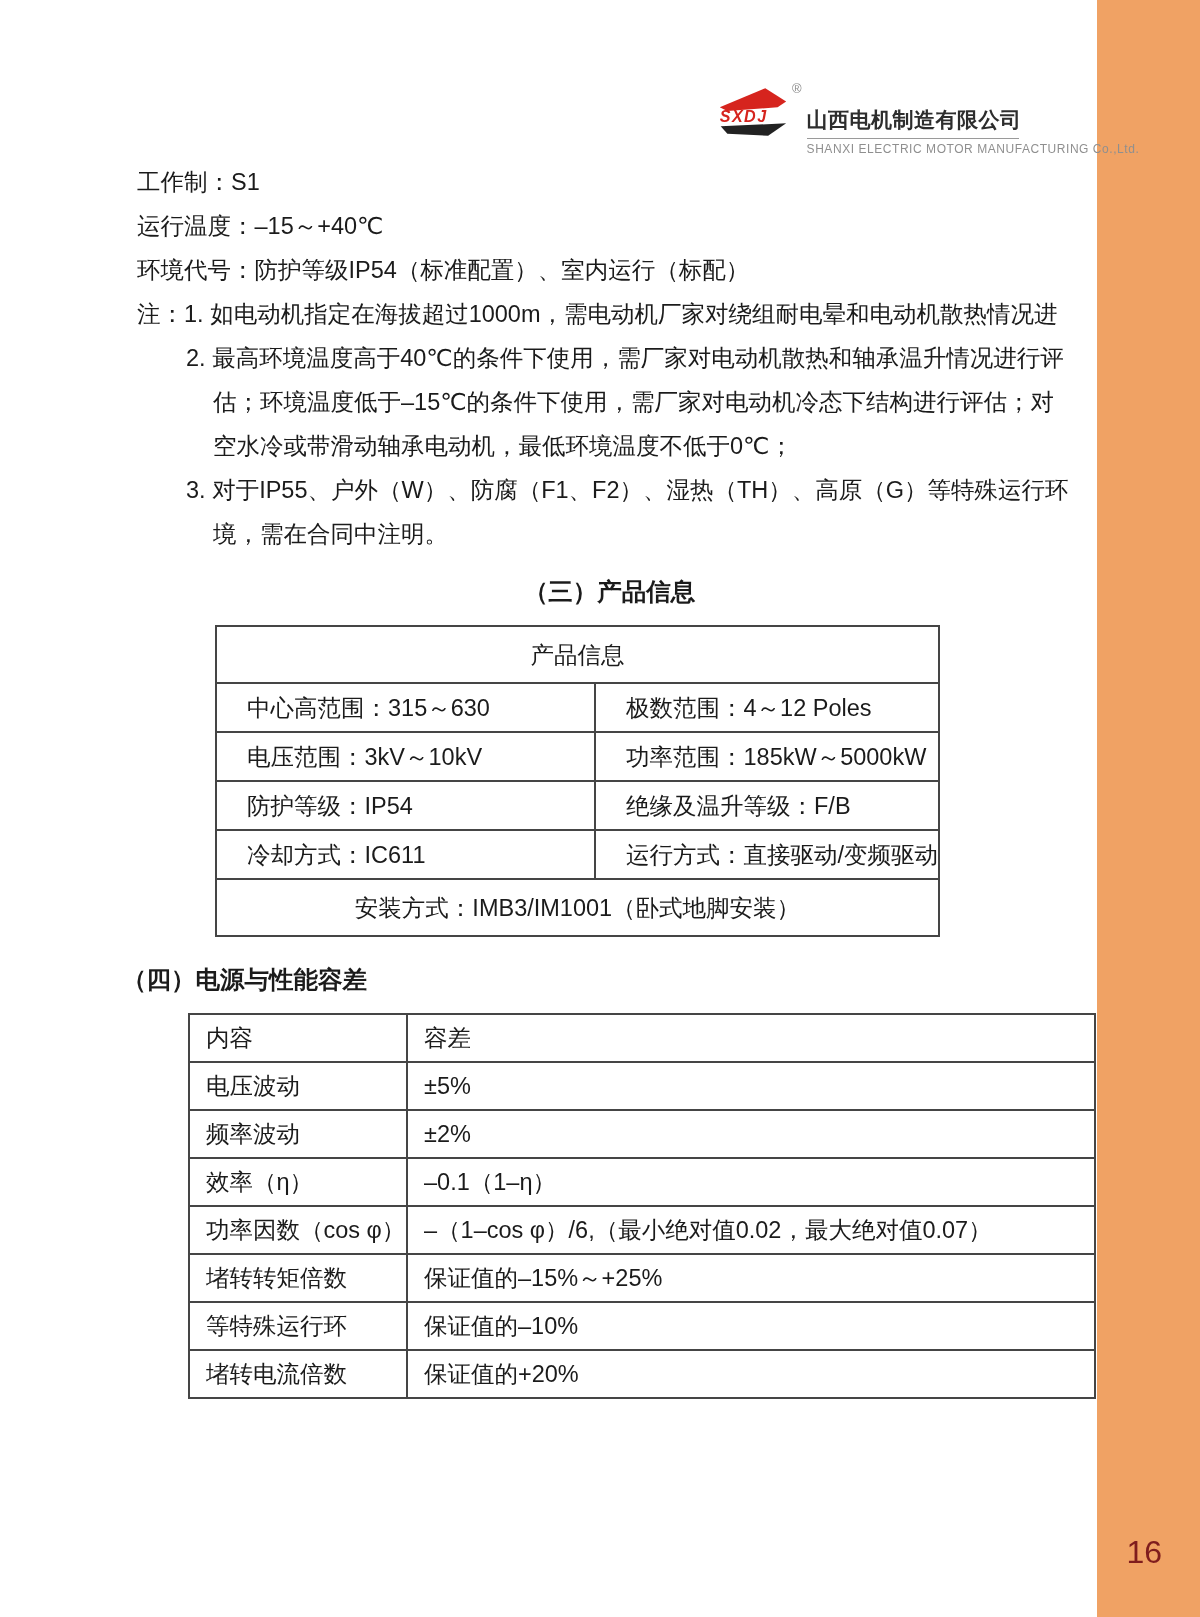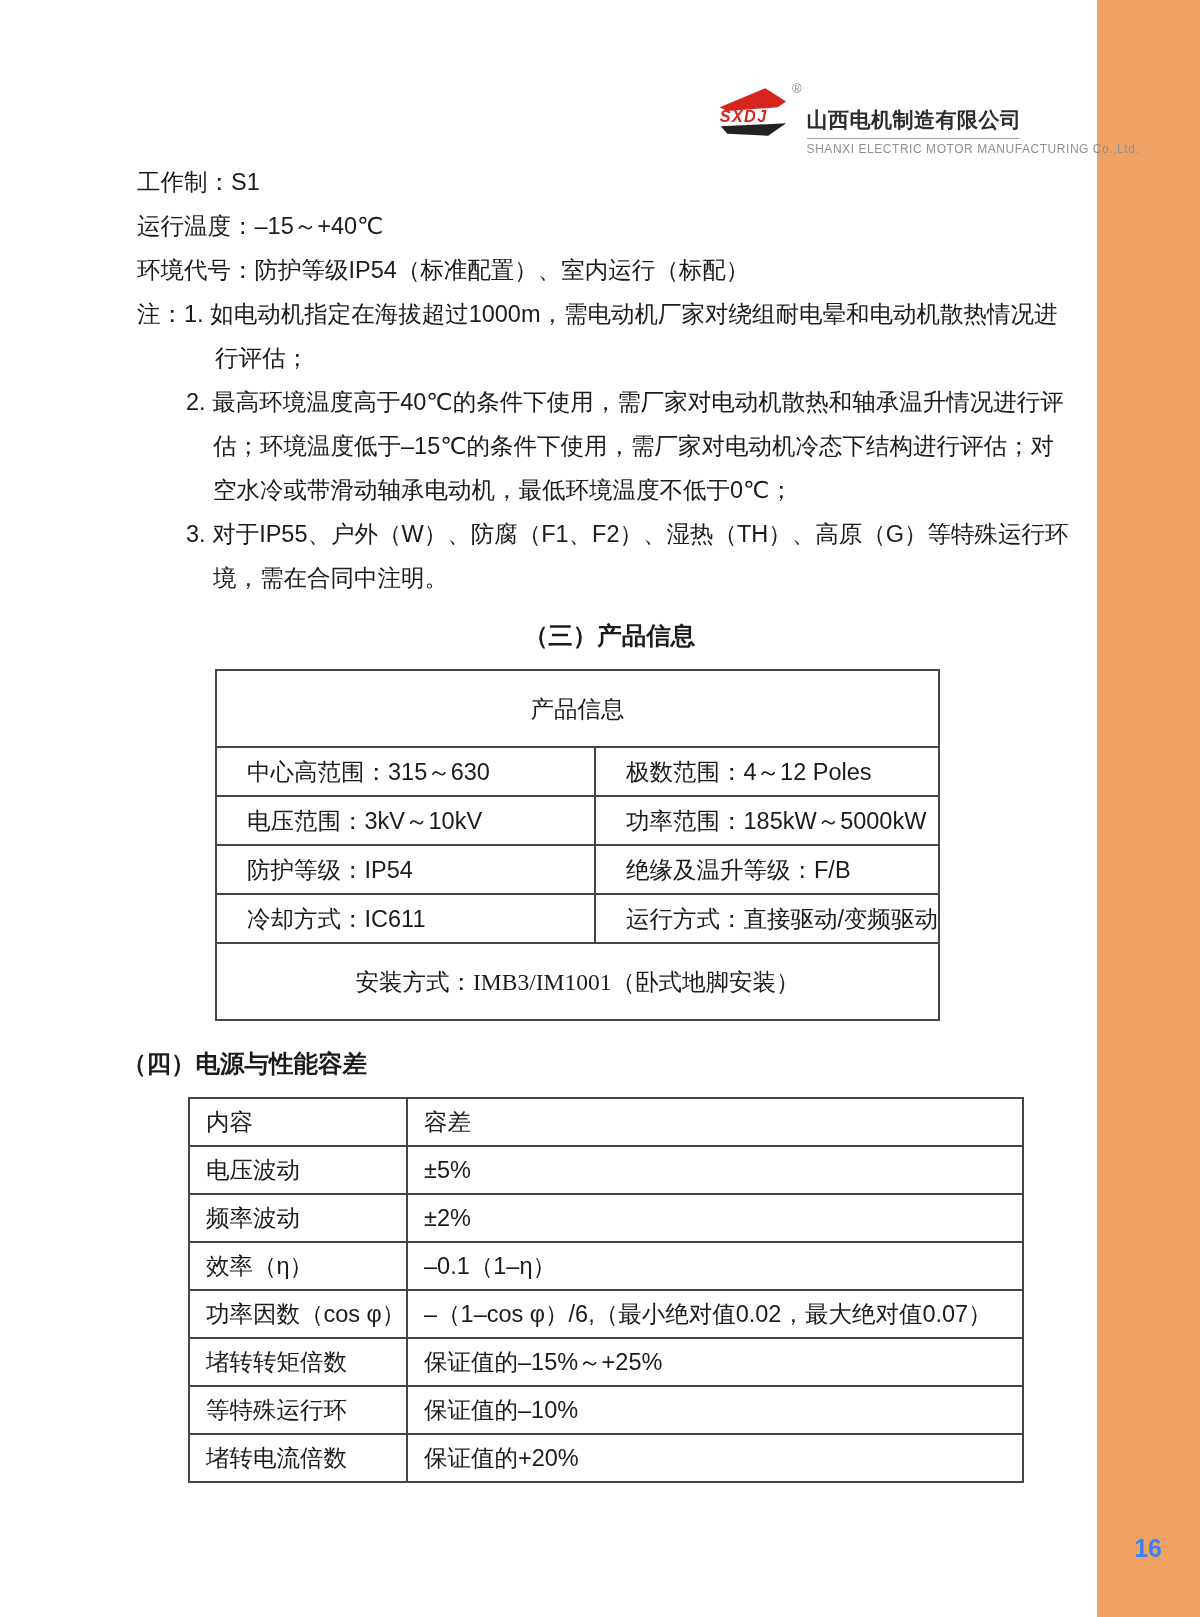--- a/index.html
+++ b/index.html
@@ -8,21 +8,21 @@
     background:#ffffff; overflow:hidden;
     font-family:"Liberation Sans","DejaVu Sans",sans-serif;
     color:#1b1b1b;
   }
   .accent-bar {
     position:absolute; top:0; right:0; width:103px; height:1617px;
     background:#F0A264;
   }
   .page-number {
     position:absolute; top:1534px; right:38px;
-    color:#3b82f6; font-size:25px; font-weight:bold;
+    color:#7f1d1d; font-size:32px; font-weight:normal;
   }
   
   .logo { position:absolute; top:82px; left:715px; display:flex; align-items:flex-start; }
   .logo-icon { width:74px; height:52px; margin-top:3px; }
   .logo-reg { color:#8a8a8a; font-size:13px; margin:0 5px 0 3px; line-height:13px; }
   .logo-names { margin-top:24px; }
   .company-cn { font-size:21px; font-weight:bold; color:#2d2d2d; letter-spacing:0.5px; white-space:nowrap; }
   .logo-divider { height:1px; background:#9a9a9a; margin:4px 0 3px; width:212px; }
   .company-en { font-size:12px; color:#8f8f8f; letter-spacing:0.55px; white-space:nowrap; }
 
@@ -36,22 +36,22 @@
   .section-heading { margin-left:122px; font-weight:bold; font-size:24.5px; white-space:nowrap; }
   .sh-3 { margin-top:14px;text-align:center; }
   .sh-4 { margin-top:21px; }
 
   
   table { border-collapse:collapse; table-layout:fixed; }
   td { border:2px solid #454545; font-size:23.5px; color:#1b1b1b; overflow:hidden; white-space:nowrap; }
   .t1 { margin:11px 0 0 215px; width:725px; }
   .t1 td { height:47px; padding:0 4px 0 30px; }
   .t1 col.c1 { width:379px; }
-  .t1 .center-cell { text-align:center; padding:14px;font-family:Liberation Serif, serif; }
-  .t2 { margin:11px 0 16px 188px; width:836px;border-radius:22px; }
+  .t1 .center-cell { text-align:center; padding:4px; }
+  .t2 { margin:11px 0 16px 188px; width:908px;border-radius:22px; }
   .t2 td { height:46px; padding:0 0 0 16px; }
   .t2 col.c1 { width:218px; }
 </style>
 </head>
 <body>
 
 <div class="page">
 
   <div class="accent-bar"></div>
   <div class="page-number">16</div>
@@ -69,21 +69,20 @@
       <div class="company-en">SHANXI ELECTRIC MOTOR MANUFACTURING Co.,Ltd.</div>
     </div>
   </div>
 
   <div class="content">
     <div class="line ml-a">工作制：S1</div>
     <div class="line ml-a">运行温度：–15～+40℃</div>
     <div class="line ml-a">环境代号：防护等级IP54（标准配置）、室内运行（标配）</div>
 
     <div class="line ml-a">注：1. 如电动机指定在海拔超过1000m，需电动机厂家对绕组耐电晕和电动机散热情况进</div>
-    <div class="line ml-b">行评估；</div>
     <div class="line ml-c">2. 最高环境温度高于40℃的条件下使用，需厂家对电动机散热和轴承温升情况进行评</div>
     <div class="line ml-d">估；环境温度低于–15℃的条件下使用，需厂家对电动机冷态下结构进行评估；对</div>
     <div class="line ml-d">空水冷或带滑动轴承电动机，最低环境温度不低于0℃；</div>
     <div class="line ml-c">3. 对于IP55、户外（W）、防腐（F1、F2）、湿热（TH）、高原（G）等特殊运行环</div>
     <div class="line ml-d">境，需在合同中注明。</div>
 
     <div class="section-heading sh-3">（三）产品信息</div>
 
     <table class="t1">
       <colgroup>

